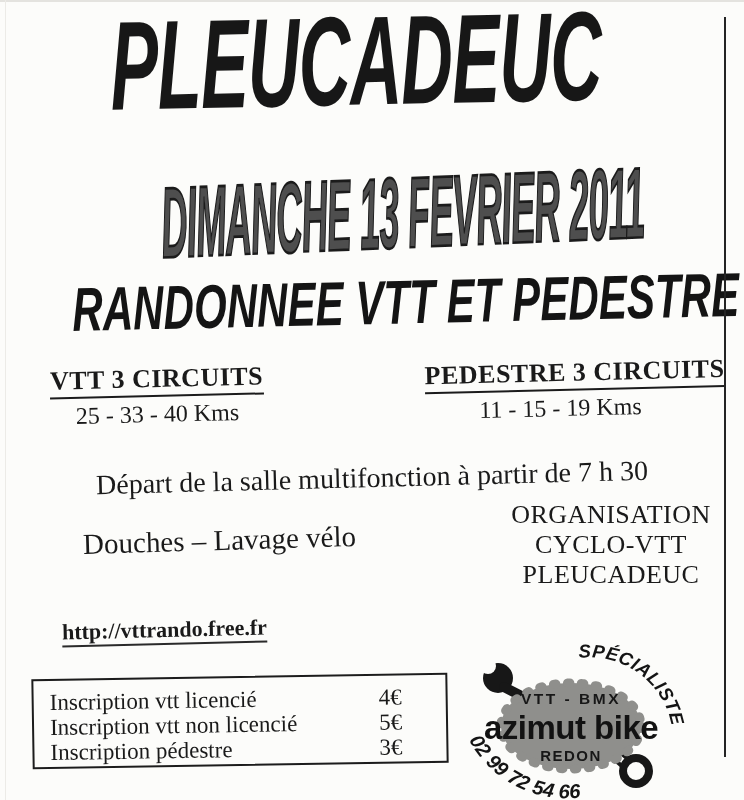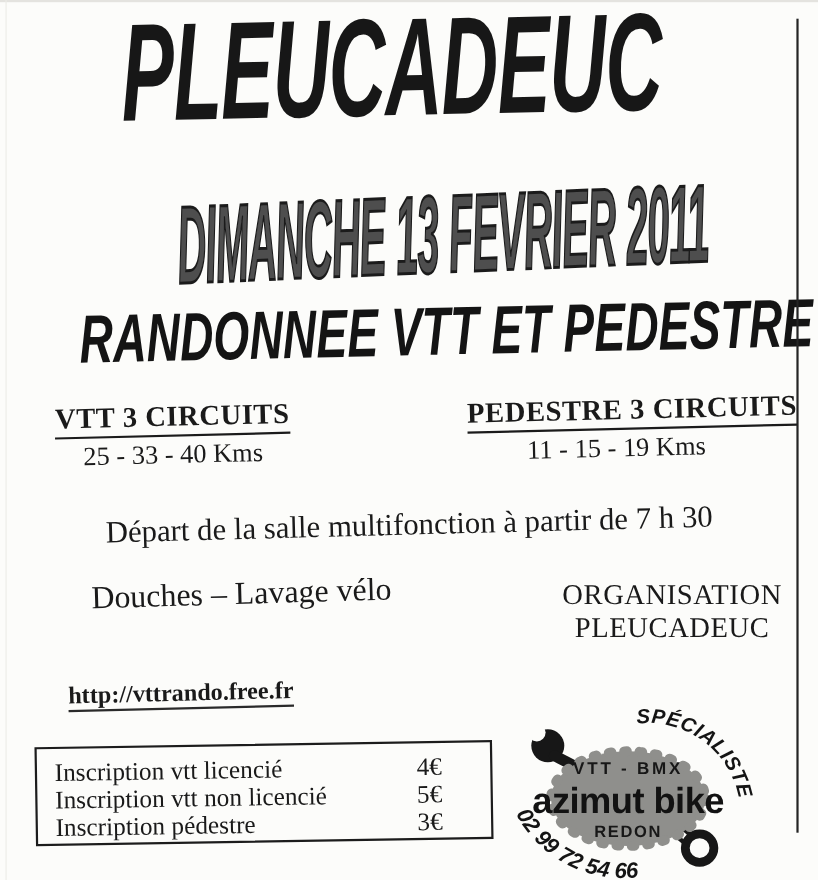--- a/index.html
+++ b/index.html
@@ -48,21 +48,21 @@
     display:inline-block;font-size:26px;font-weight:600;letter-spacing:0.5px;
     border-bottom:2px solid #1b1b1b;padding-bottom:1px;white-space:nowrap;
   }
   .circuits .c-dist{font-size:24px;margin-top:4px;white-space:nowrap;}
   .circuits-vtt{left:40px;top:364px;width:234px;}
   .circuits-ped{left:425px;top:358px;width:270px;}
 
   
   .depart-line{top:462px;font-size:28px;transform:rotate(-1.5deg);}
   .services-line{left:83px;top:524px;font-size:29px;transform:rotate(-1.7deg);white-space:nowrap;}
-  .org-block{left:480px;top:526px;width:262px;text-align:center;font-size:26px;line-height:30px;letter-spacing:0.5px;}
+  .org-block{left:480px;top:500px;width:262px;text-align:center;font-size:26px;line-height:30px;letter-spacing:0.5px;}
   .website{left:62px;top:617px;font-size:22px;font-weight:bold;transform:rotate(-1.4deg);
     border-bottom:2px solid #2a2a2a;padding-bottom:0px;white-space:nowrap;}
 
   
   .pricing{
     left:32px;top:676px;width:416px;height:90px;box-sizing:border-box;
     border:2px solid #1c1c1c;transform:rotate(-0.9deg);
     padding-top:9px;
   }
   .price-row{
@@ -114,20 +114,21 @@
     <span class="c-title">PEDESTRE 3 CIRCUITS</span>
     <div class="c-dist">11 - 15 - 19 Kms</div>
   </div>
 
   <div class="abs center-row depart-line">Départ de la salle multifonction à partir de 7 h 30</div>
 
   <div class="abs services-line">Douches – Lavage vélo</div>
 
   <div class="abs org-block">
     <div>ORGANISATION</div>
+    <div>CYCLO-VTT</div>
     <div>PLEUCADEUC</div>
   </div>
 
   <div class="abs website">http://vttrando.free.fr</div>
 
   <div class="abs pricing">
     <div class="price-row">
       <span class="p-label">Inscription vtt licencié</span>
       <span class="p-val">4€</span>
     </div>

